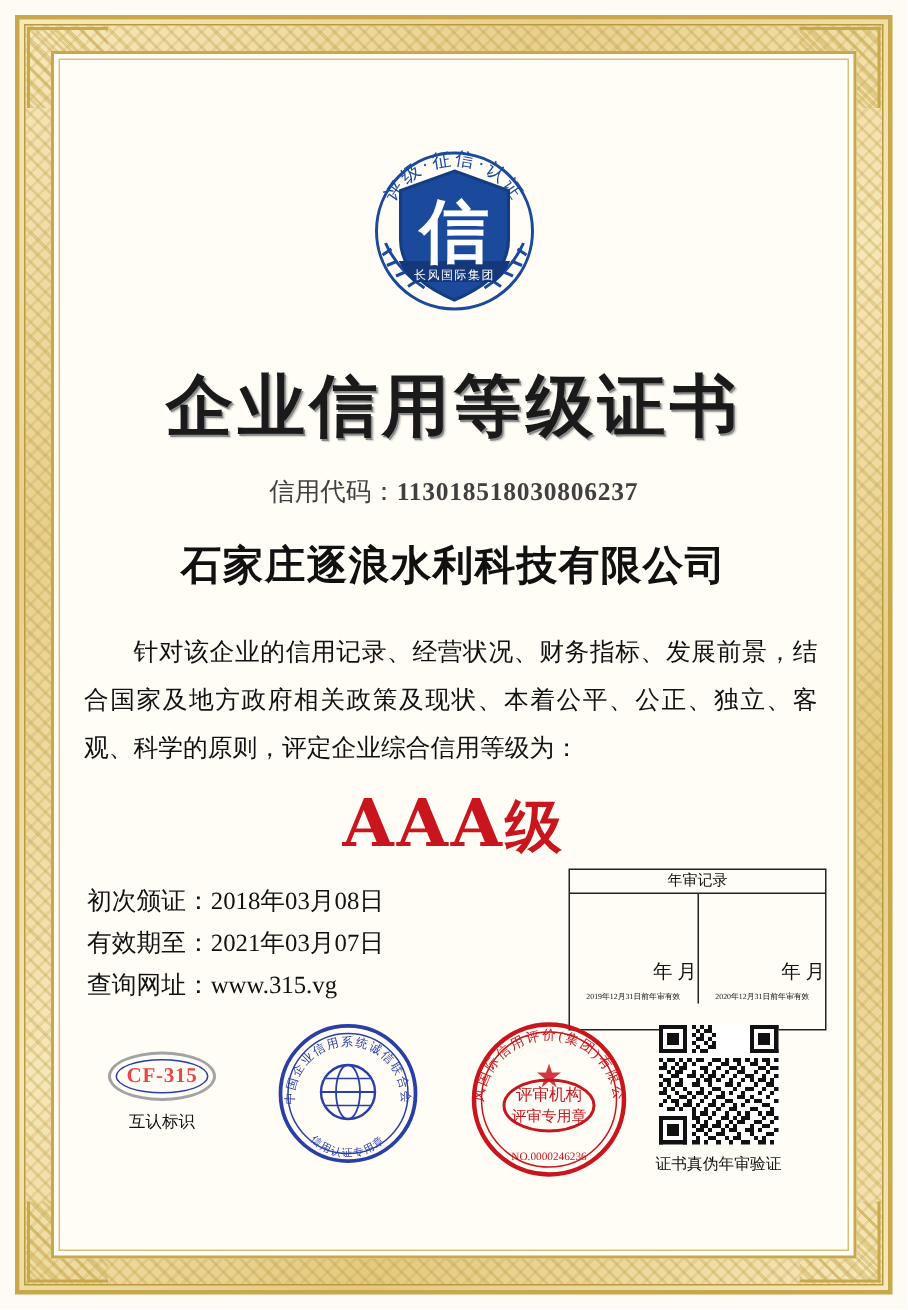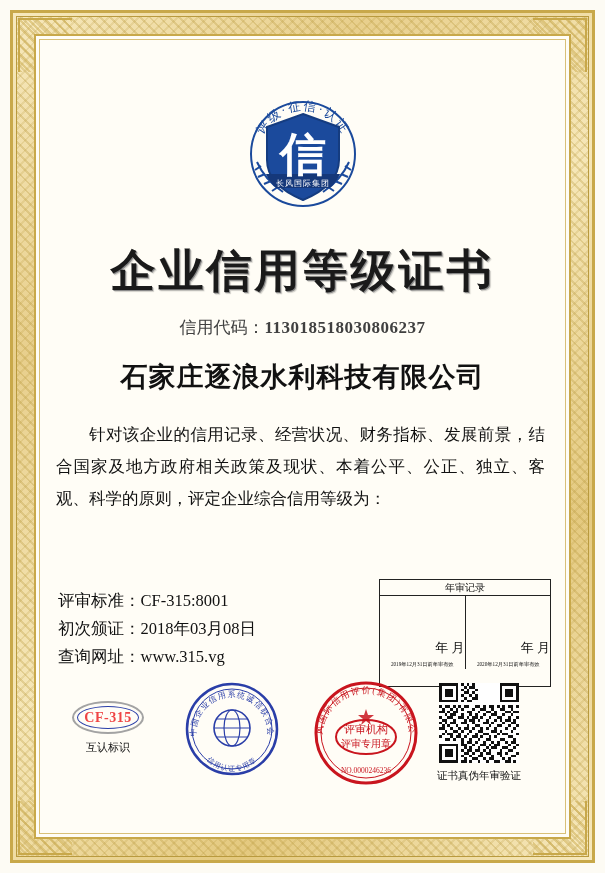--- a/index.html
+++ b/index.html
@@ -264,24 +264,27 @@
     <div class="credit-code">
       <span>信用代码：</span><span class="code-num">113018518030806237</span>
     </div>
 
     <div class="company-name">石家庄逐浪水利科技有限公司</div>
 
     <div class="body-text">
       <p>针对该企业的信用记录、经营状况、财务指标、发展前景，结合国家及地方政府相关政策及现状、本着公平、公正、独立、客观、科学的原则，评定企业综合信用等级为：</p>
     </div>
 
+    <div class="grade">
+      <span>AAA</span><span class="grade-suffix">级</span>
+    </div>
 
     <div class="info-lines">
-      <div>评审标准：CF-315:8001</div>
       <div>初次颁证：2018年03月08日</div>
+      <div>有效期至：2021年03月07日</div>
       <div>查询网址：www.315.vg</div>
     </div>
 
     <div class="review-box">
       <div class="review-title">年审记录</div>
       <div class="review-cells">
         <div class="review-cell">
           <div class="ym">年  月</div>
           <div class="expiry">2019年12月31日前年审有效</div>
         </div>

